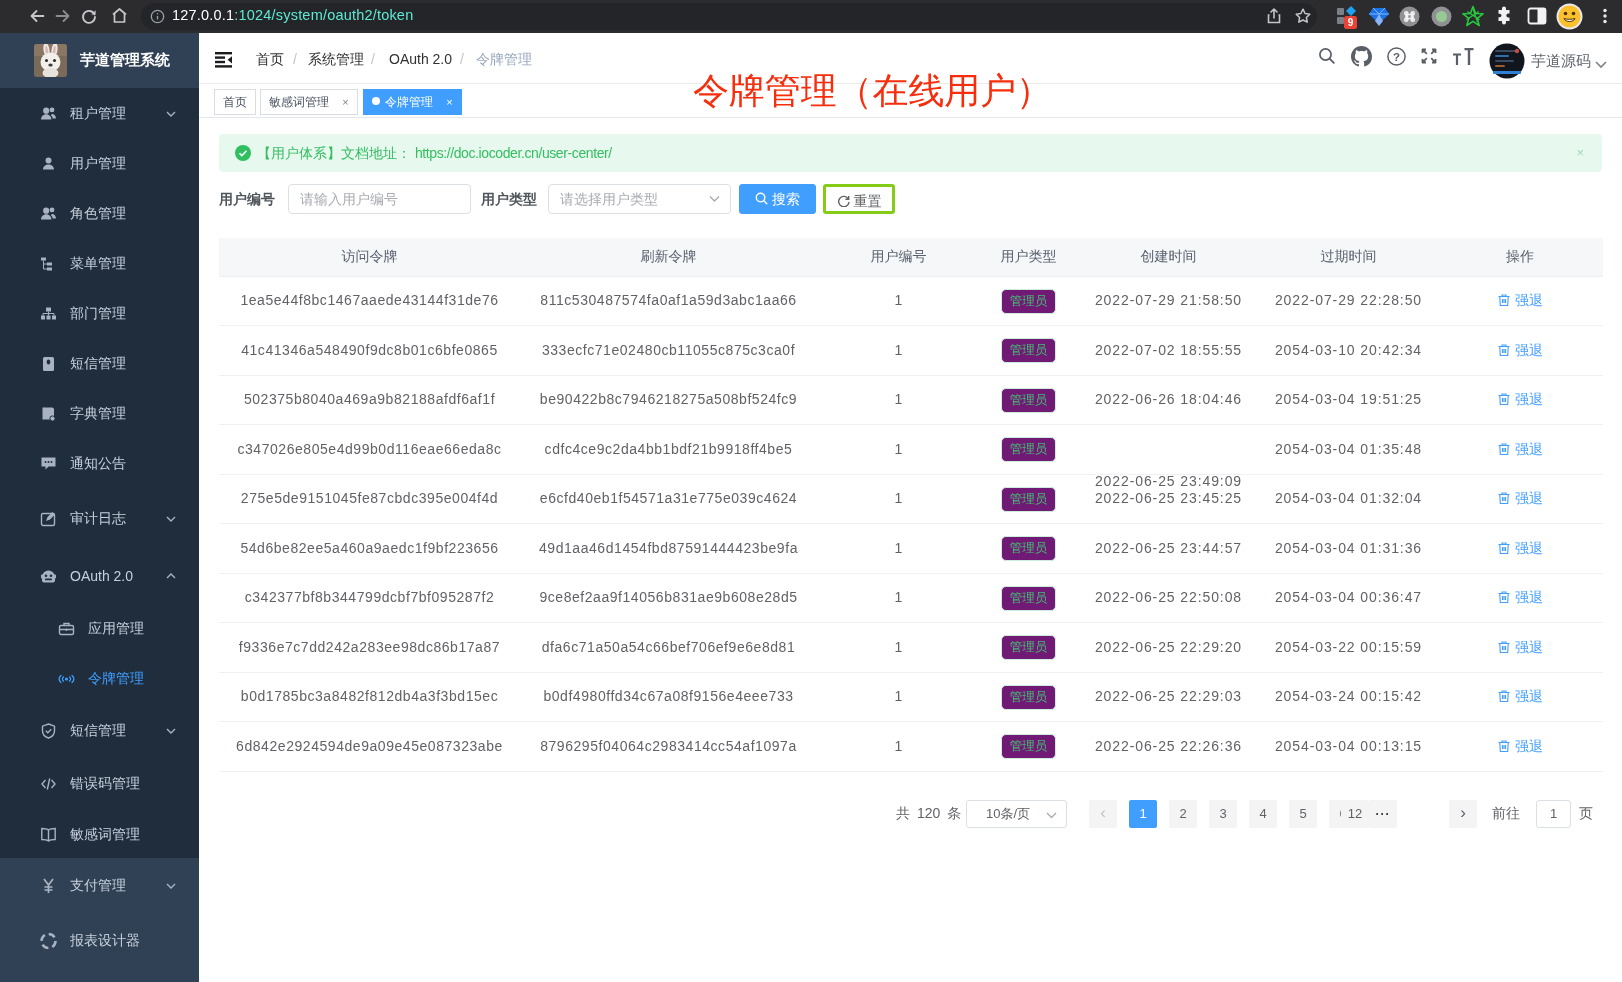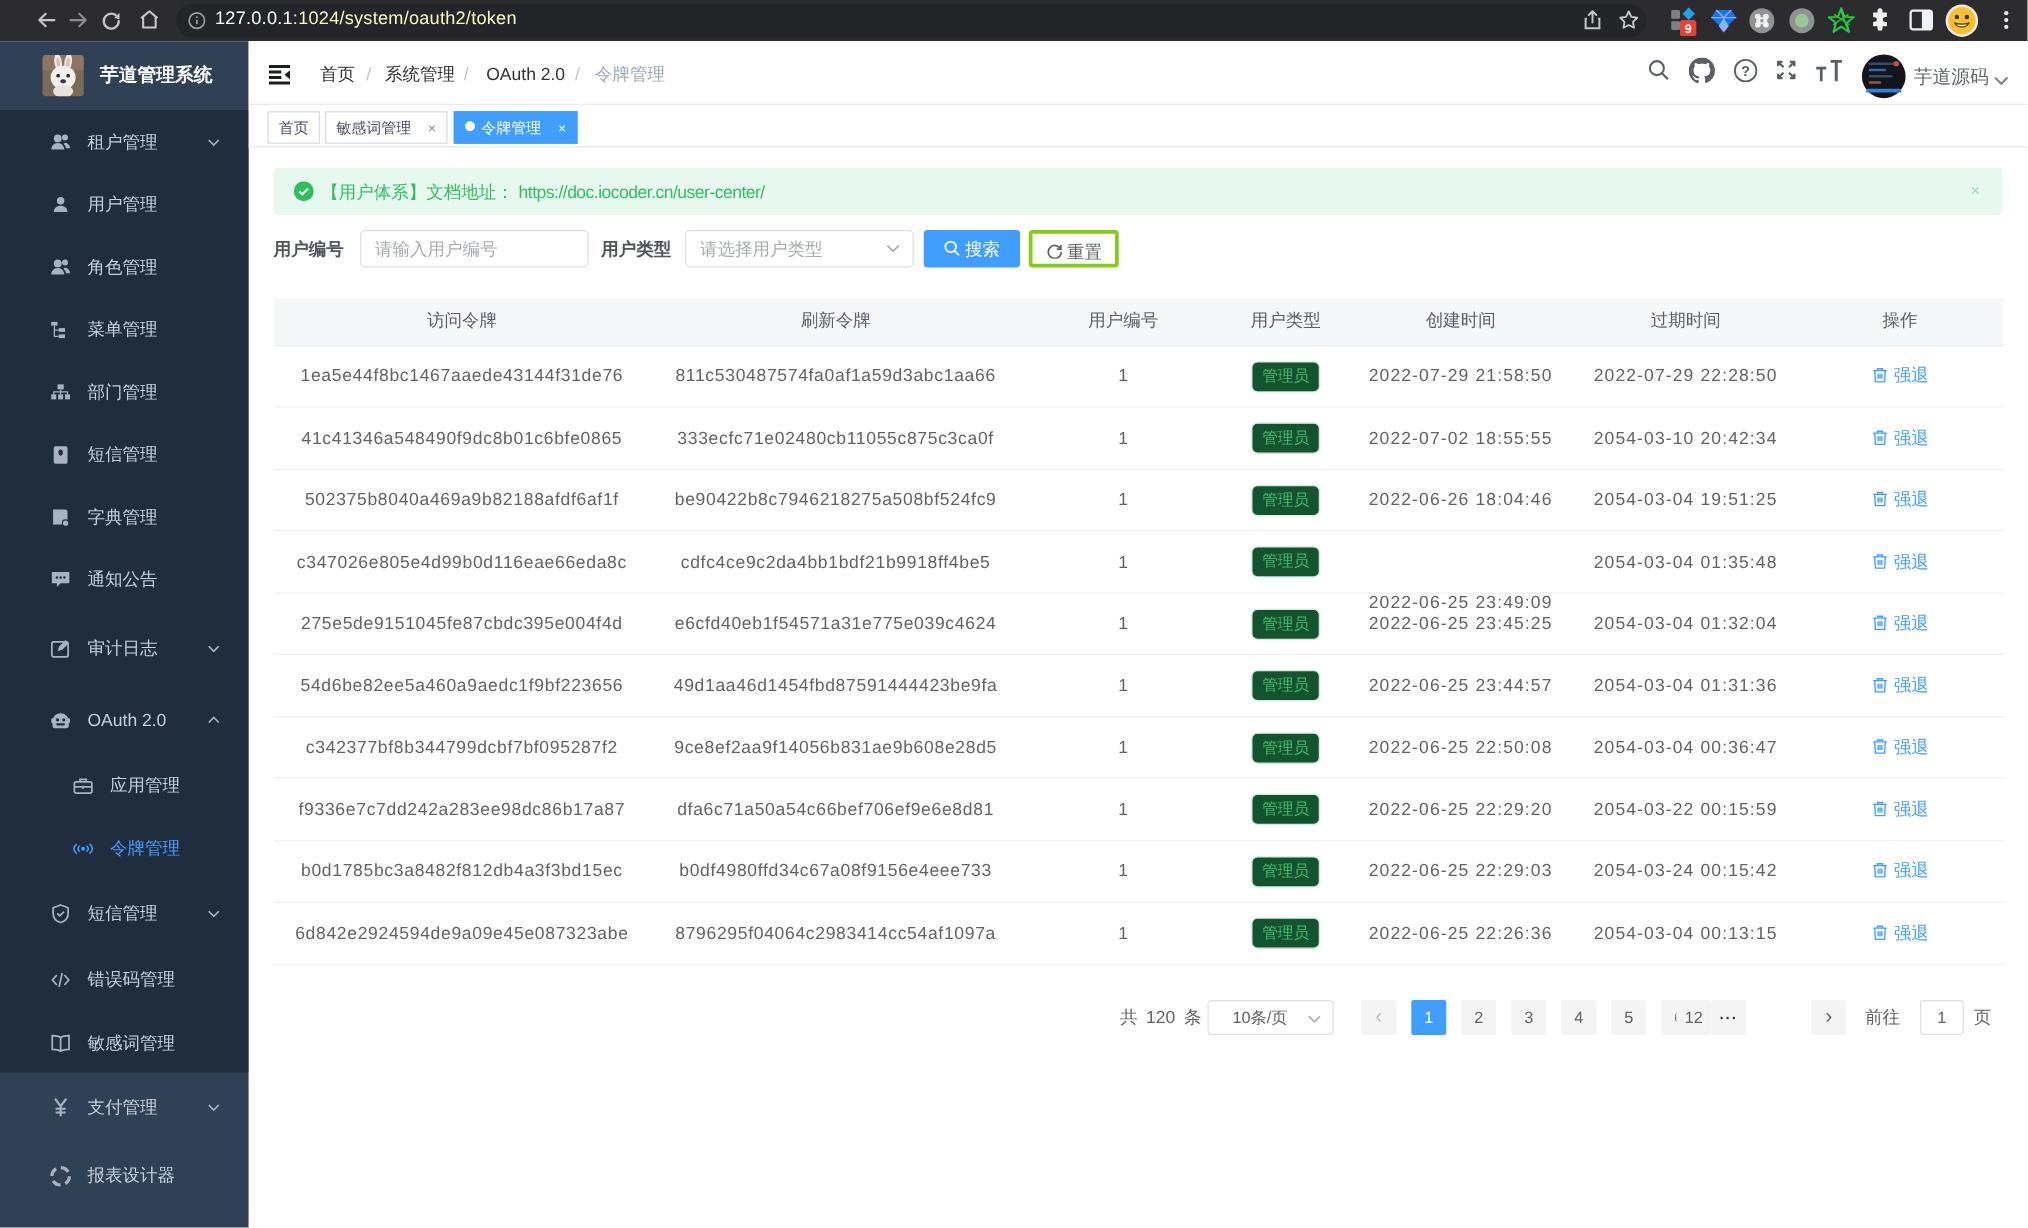--- a/index.html
+++ b/index.html
@@ -6,21 +6,21 @@
 html,body { width:1622px; height:982px; overflow:hidden; background:#fff;
   font-family:"Liberation Sans", sans-serif; }
 .abs { position:absolute; }
 
 
 #chrome { position:absolute; left:0; top:0; width:1622px; height:33px; background:#2c2c2e; }
 #omnibox { position:absolute; left:141px; top:3px; width:1176px; height:27px;
   background:#232528; border-radius:13.5px; }
 #urltext { position:absolute; left:172px; top:7px; font-size:14.5px; color:#fff;
   letter-spacing:0.2px; white-space:nowrap; }
-#urltext .dim { color:#fef9c3; }
+#urltext .dim { color:#5eead4; }
 
 
 #side { position:absolute; left:0; top:33px; width:199px; height:949px; background:#304156; }
 #side .sub { position:absolute; left:0; top:55px; width:199px; height:770px; background:#1f2d3d; }
 .mi { position:absolute; left:0; width:199px; height:50px; }
 .mi .txt { position:absolute; left:70px; top:50%; transform:translateY(-50%);
   font-size:14px; color:#c8d0dc; white-space:nowrap; }
 .mi .ico { position:absolute; left:40px; top:50%; transform:translateY(-50%); width:17px; height:17px; color:#a8b2c0;}
 .mi .chev { position:absolute; right:22px; top:50%; transform:translateY(-50%); width:12px; height:12px; color:#a8b2c0;}
 .mi.lvl2 .ico { left:58px; }
@@ -72,21 +72,21 @@
 
 #thead { position:absolute; left:20px; top:205px; width:1384px; height:39px; background:#f6f7f9;
   border-bottom:1px solid #ebeef5;}
 .th { position:absolute; top:0; height:39px; line-height:37px; text-align:center;
   font-size:14px; font-weight:500; color:#58606e; }
 .trow { position:absolute; left:20px; width:1384px; height:50px; border-bottom:1px solid #eef0f4; }
 .td { position:absolute; top:0; height:49px; line-height:49px; text-align:center;
   font-size:14px; color:#606266; white-space:nowrap; }
 .trow .td:nth-child(1), .trow .td:nth-child(2) { letter-spacing:0.55px; }
 .trow .td:nth-child(5), .trow .td:nth-child(6) { letter-spacing:0.9px; }
-.tag-g { display:inline-block; height:25px; line-height:23px; padding:0 8px; background:#14532d;
+.tag-g { display:inline-block; height:25px; line-height:23px; padding:0 8px; background:#701a75;
   border:1px solid #cdeedb; border-radius:5px; color:#42bf71; font-size:12.5px; vertical-align:middle; font-weight:500;}
 .op { color:#409eff; }
 
 
 #pager { position:absolute; left:0; top:767px; width:1423px; height:28px; font-size:14px; color:#606266;}
 .pbtn { position:absolute; top:0; width:28px; height:28px; line-height:28px; text-align:center;
   background:#f4f4f5; color:#606266; border-radius:2px; font-size:13px; }
 .pbtn.on { background:#409eff; color:#fff; }
 </style>
 </head>
@@ -388,20 +388,21 @@
     <span class="abs" style="left:1332px;top:19px;font-size:15px;color:#5f646b;white-space:nowrap;">芋道源码</span>
     <svg class="abs" style="left:1396px;top:28px;" width="12" height="8" viewBox="0 0 12 8">
         <path d="M1 1l5 5 5-5" stroke="#7d838c" stroke-width="1.6" fill="none"></path>
       </svg>
   </div>
   <div id="tags">
     <div class="tag" style="left:15px;">首页</div>
     <div class="tag" style="left:61px;">敏感词管理 <span class="x">×</span></div>
     <div class="tag on" style="left:164px;"><span class="dot"></span>令牌管理 <span class="x">×</span></div>
   </div>
+  <div id="rednote">令牌管理（在线用户）</div>
 
   <div id="alert">
     <svg class="chk" viewBox="0 0 16 16">
         <circle cx="8" cy="8" r="8" fill="#2fbf60"></circle>
         <path d="M4.5 8.2l2.3 2.3 4.7-4.7" stroke="#fff" stroke-width="1.6" fill="none"></path>
       </svg>
     <div class="t1">【用户体系】文档地址： <span style="letter-spacing:-0.4px;">https://doc.iocoder.cn/user-center/</span></div>
     <div class="x">×</div>
   </div>
 

